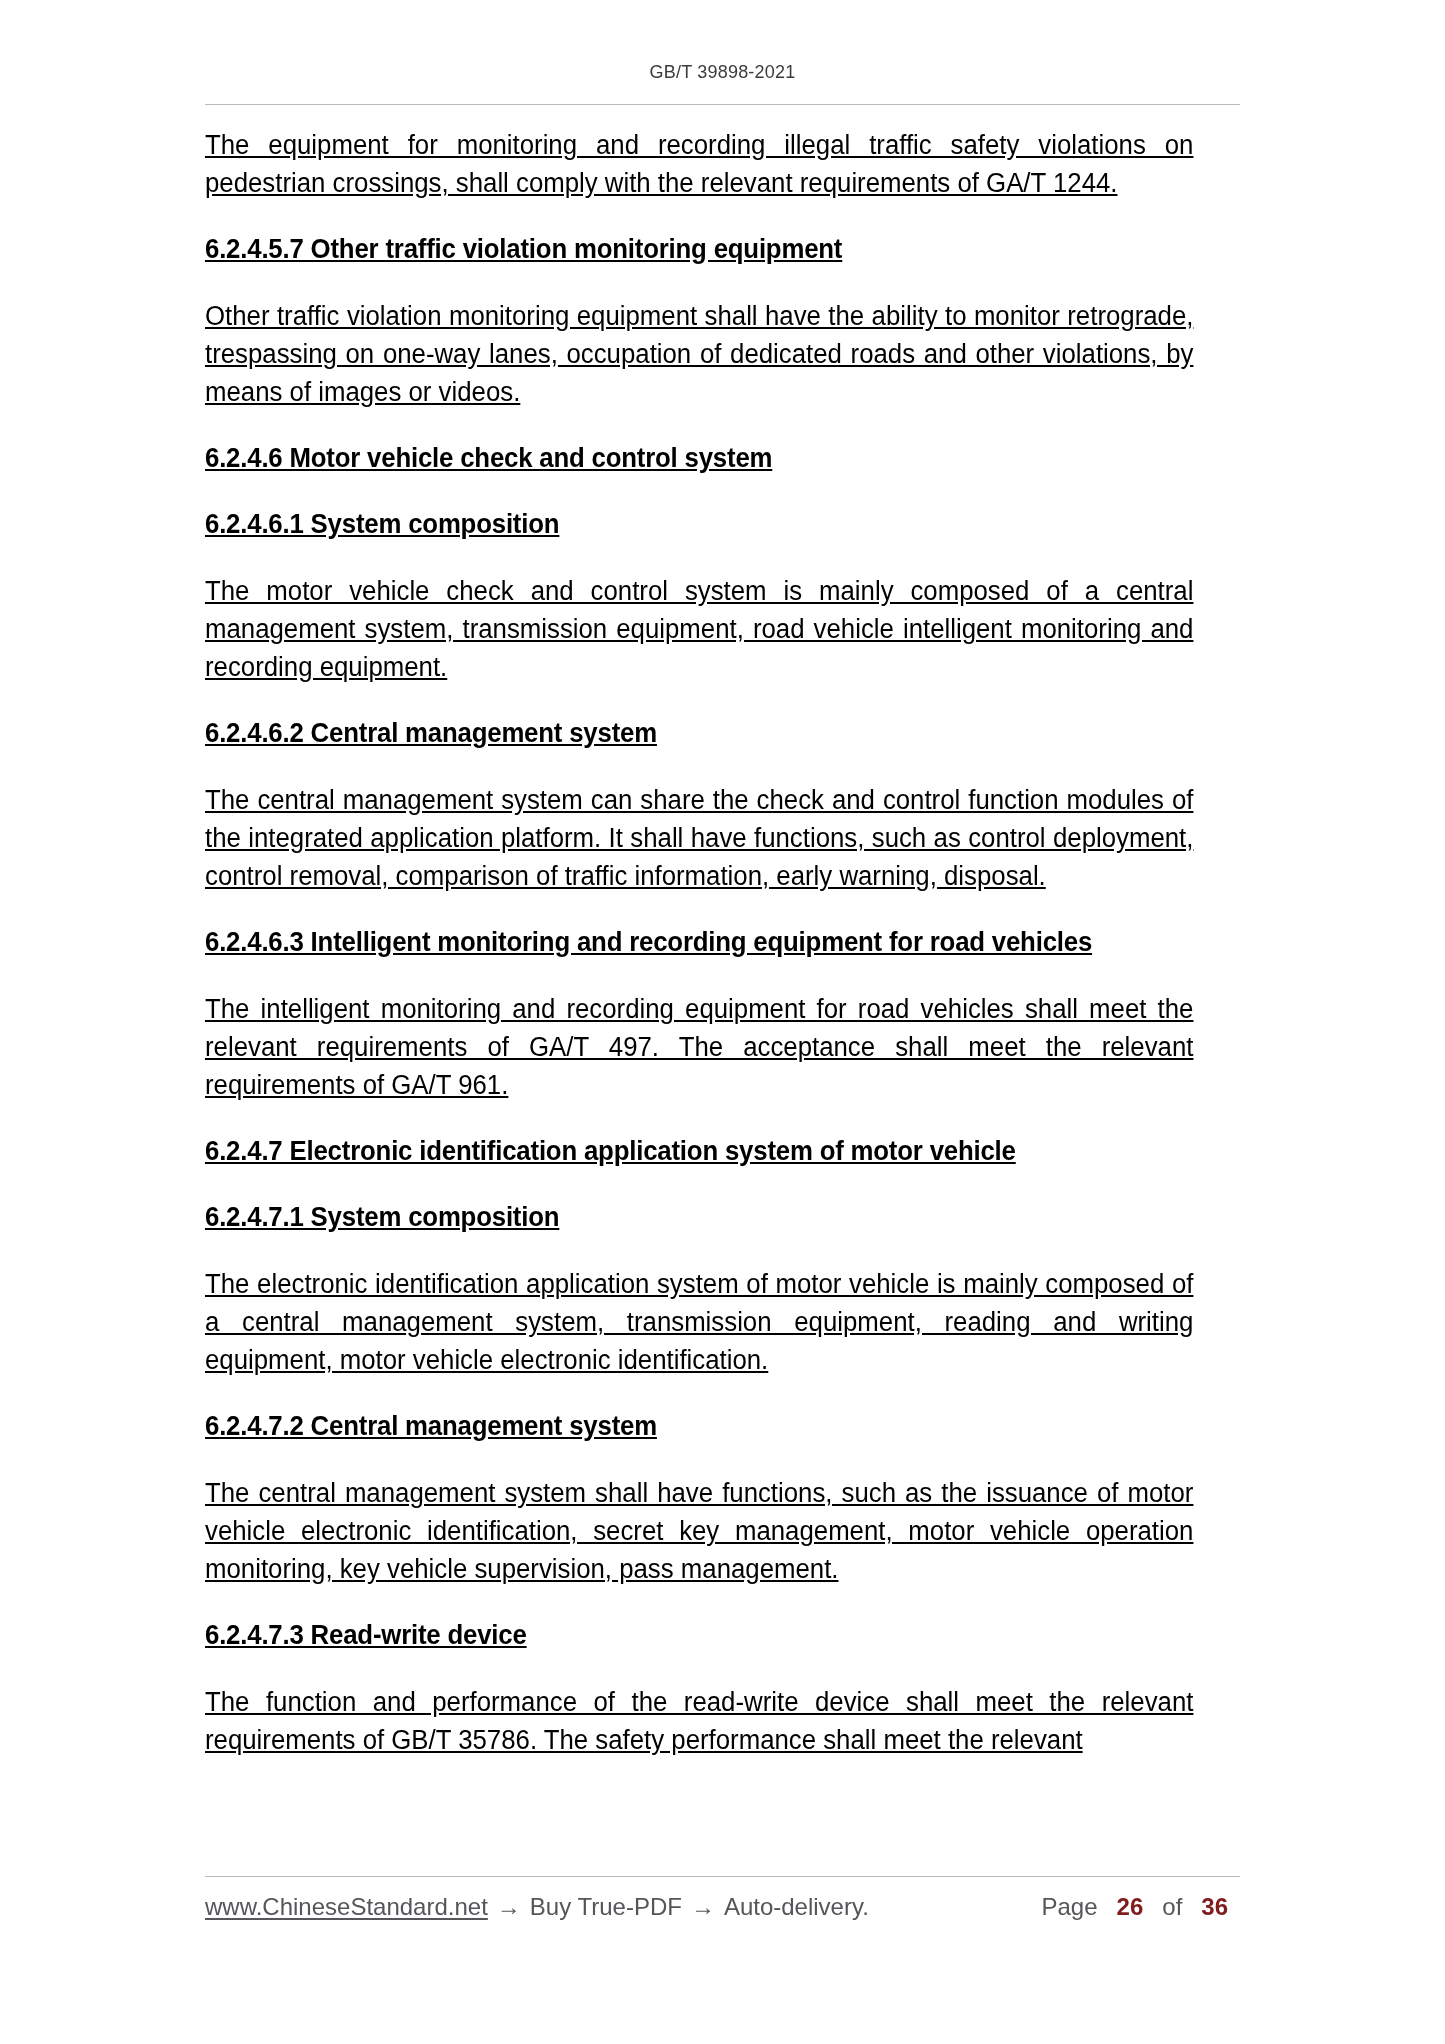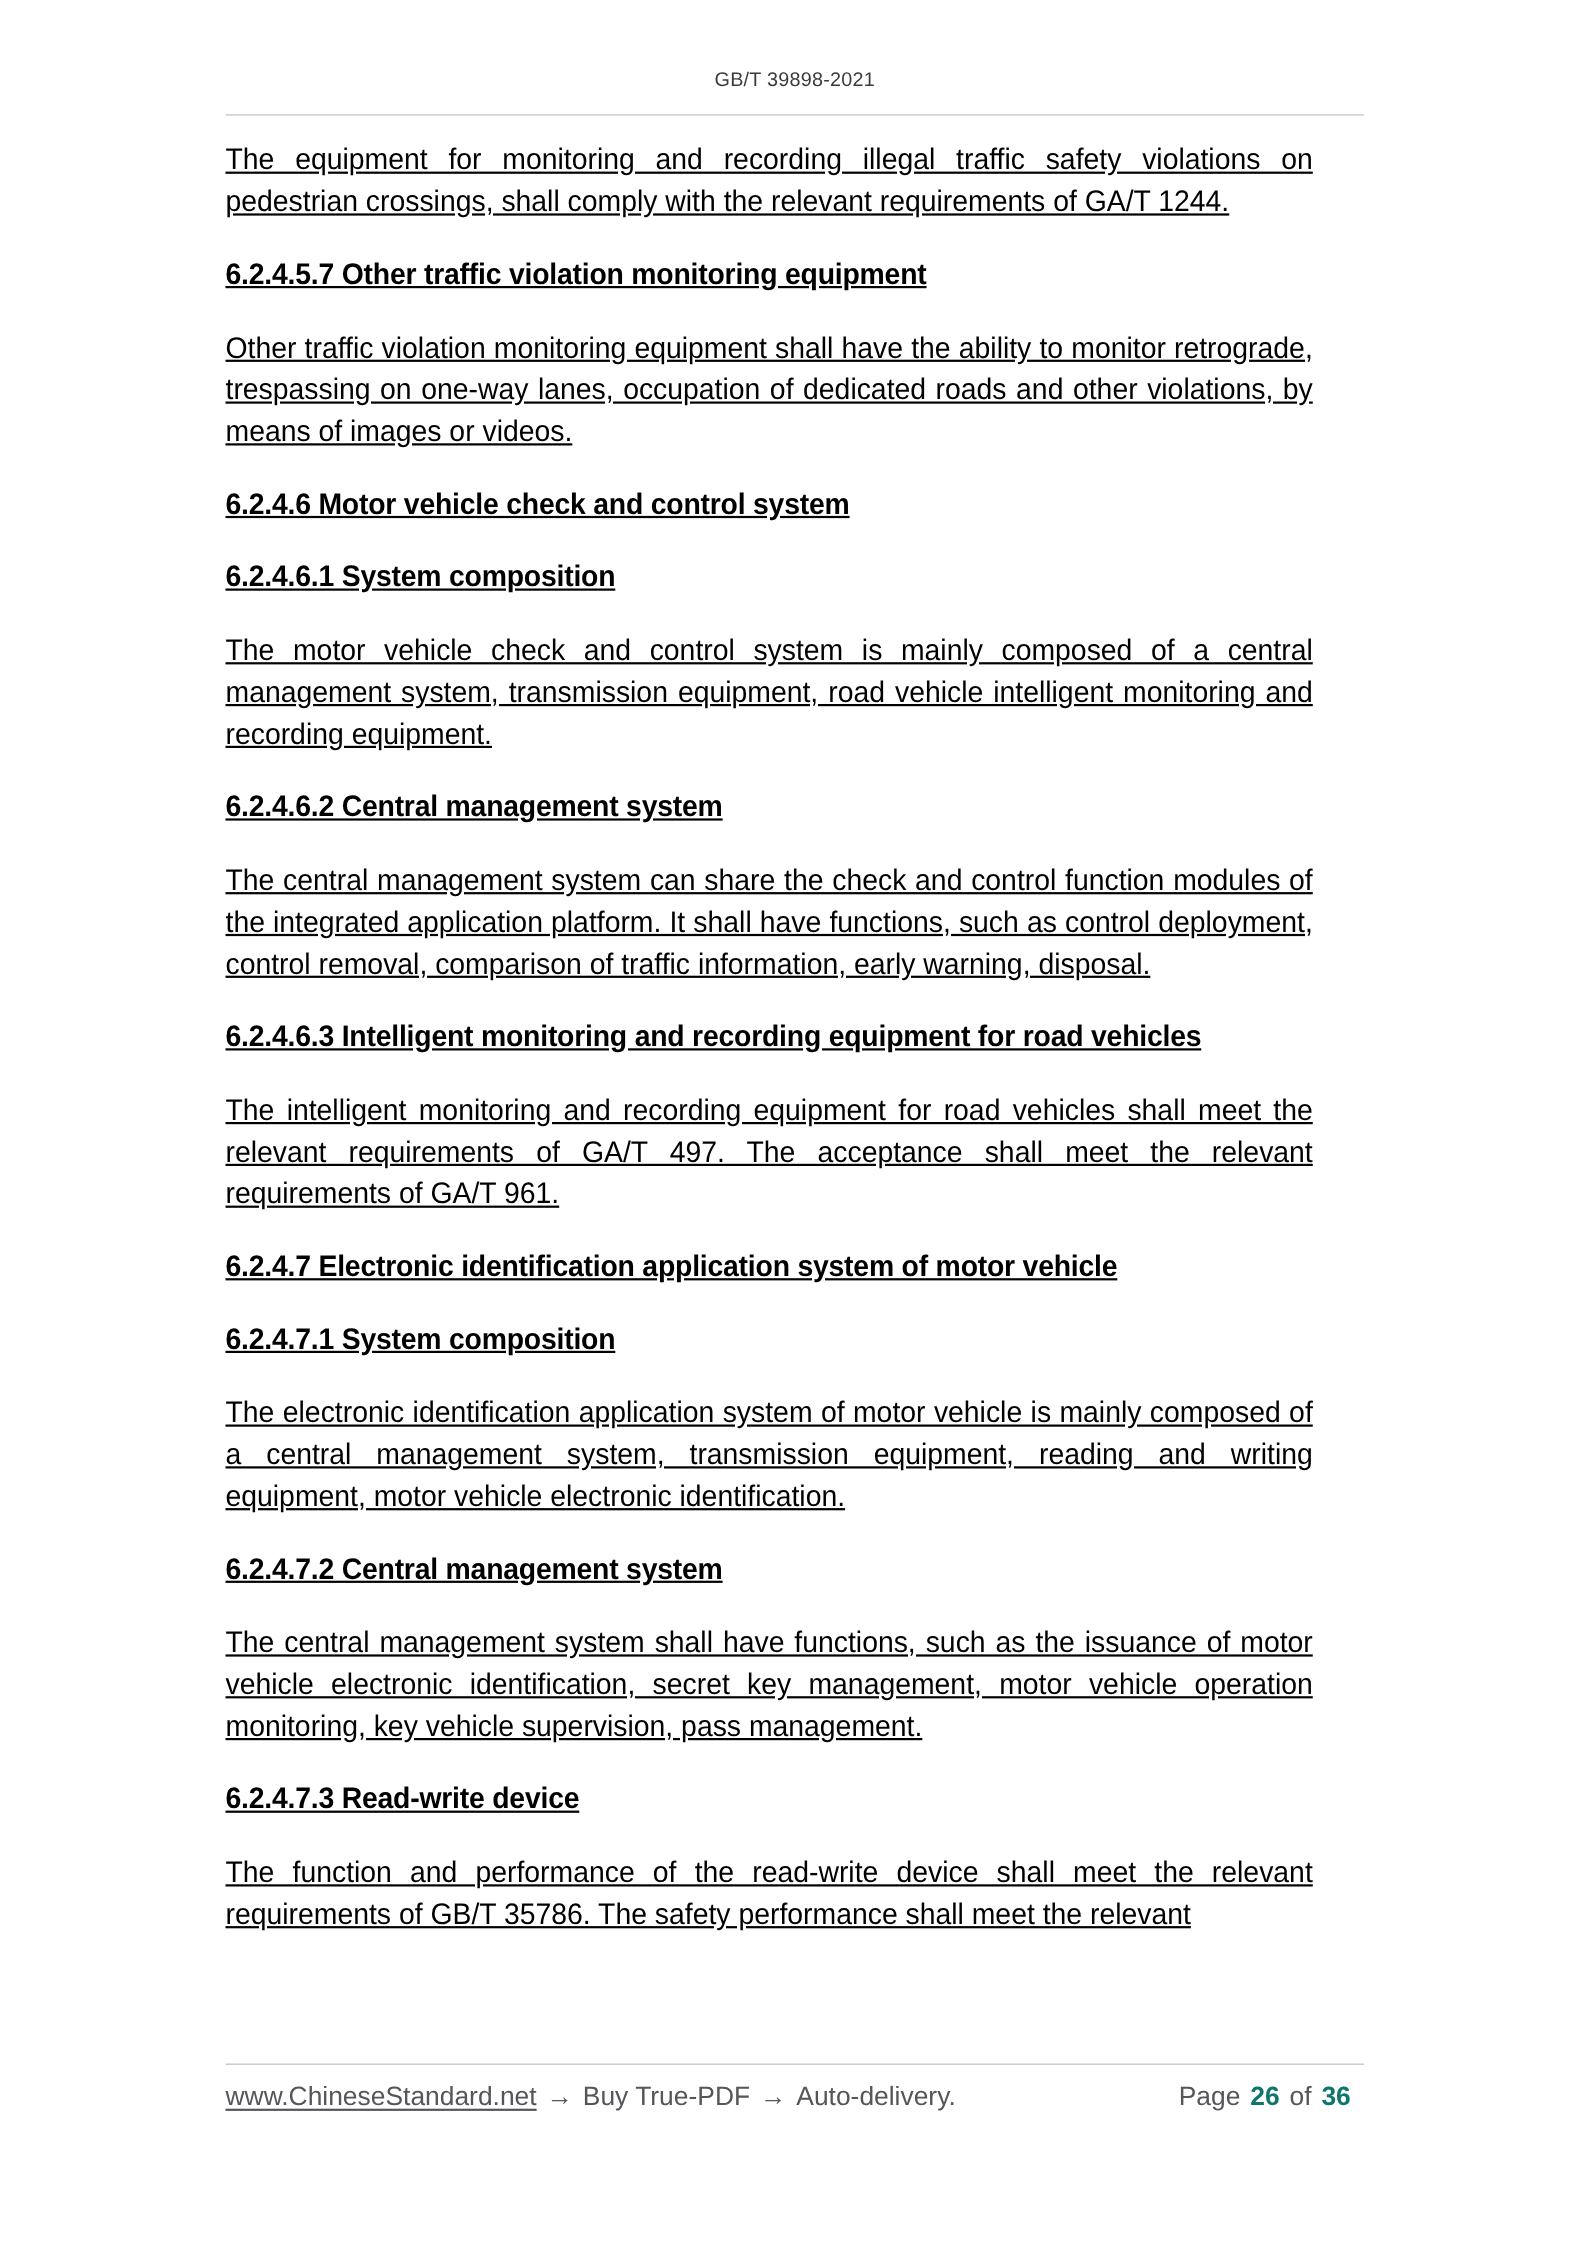--- a/index.html
+++ b/index.html
@@ -110,27 +110,27 @@
     color: #55555a;
   }
   .footer-arrow {
     font-size: 24px;
     color: #55555a;
   }
   .footer-right {
     margin-left: auto;
     display: flex;
     align-items: center;
-    gap: 9px;
+    gap: 19px;
     white-space: nowrap;
     padding-right: 12px;
   }
   .footer-right .num {
     font-weight: bold;
-    color: #0f766e;
+    color: #7f1d1d;
   }
 </style>
 </head>
 <body>
 
 <div class="page">
 
   <div class="page-header">
     <span class="doc-code">GB/T 39898-2021</span>
   </div>

